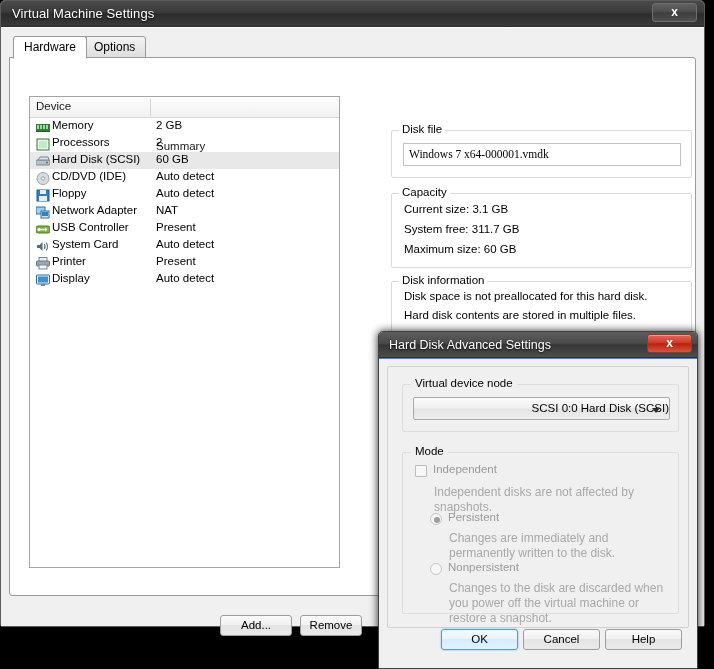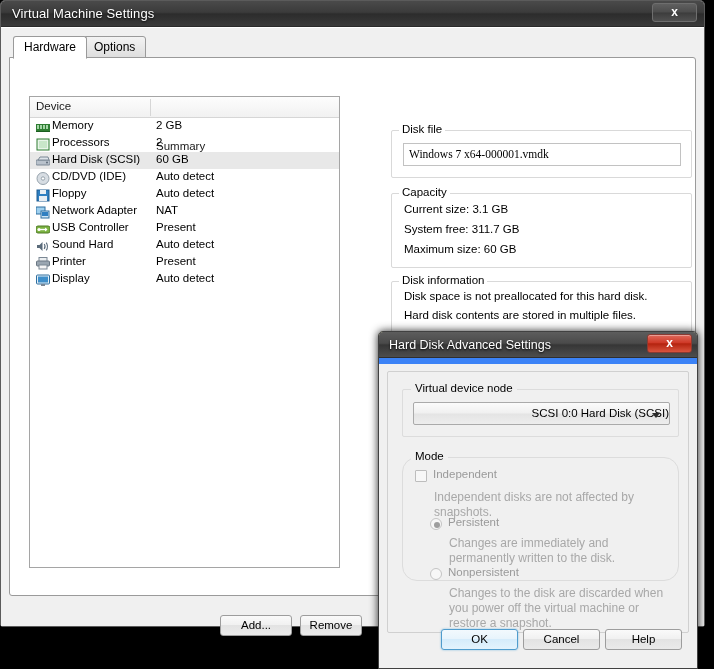--- a/index.html
+++ b/index.html
@@ -255,21 +255,21 @@
     color: #ffffff;
     font-size: 12px; font-weight: bold;
     text-align: center; line-height: 17px;
     cursor: default;
     box-shadow: inset 0 1px 0 rgba(255,255,255,0.35);
   }
   #adv-body {
     position: absolute;
     left: 0; top: 26px; right: 0; bottom: 0;
     background: #f0f0f0;
-    border-top: 6px solid #3b82f6;
+    border-top: 1px solid #3b82f6;
   }
   #adv-panel {
     position: absolute;
     left: 8px; top: 7px; right: 8px;
     height: 262px;
     background: #f0f0f0;
     border: 1px solid #d0d0d0;
     border-radius: 2px;
   }
   .group-d {
@@ -280,21 +280,21 @@
   .group-d > .gt {
     position: absolute;
     top: -8px; left: 8px;
     padding: 0 4px;
     background: #f0f0f0;
     font-size: 11.5px;
     color: #000000;
     white-space: nowrap;
   }
   #grp-node { left: 14px; top: 17px; width: 277px; height: 48px; }
-  #grp-mode { left: 14px; top: 85px; width: 277px; height: 124px; border-radius: 15px; }
+  #grp-mode { left: 14px; top: 85px; width: 277px; height: 162px; }
 
   #node-select {
     position: absolute;
     left: 10px; top: 12px;
     width: 257px; height: 23px;
     border: 1px solid #aaaaaa;
     border-radius: 2px;
     background: linear-gradient(to bottom, #fbfbfb 0%, #f0f0f0 48%, #e4e4e4 52%, #ededed 100%);
     font-size: 11.5px;
     color: #000000;
@@ -460,21 +460,21 @@
                 </svg></span>
               <span class="dev-name">USB Controller</span>
               <span class="dev-sum">Present</span>
             </div>
             <div class="dev-row">
               <span class="dev-icon"><svg width="14" height="13" viewBox="0 0 14 13" xmlns="http://www.w3.org/2000/svg">
                   <path d="M1 5 H3.5 L6.5 2 V11 L3.5 8 H1 Z" fill="#5a6b7a"></path>
                   <path d="M8.2 4 Q10 6.5 8.2 9" stroke="#5a6b7a" fill="none" stroke-width="1.1"></path>
                   <path d="M10.2 2.6 Q12.8 6.5 10.2 10.4" stroke="#5a6b7a" fill="none" stroke-width="1.1"></path>
                 </svg></span>
-              <span class="dev-name">Sound Hard</span>
+              <span class="dev-name">System Card</span>
               <span class="dev-sum">Auto detect</span>
             </div>
             <div class="dev-row">
               <span class="dev-icon"><svg width="14" height="13" viewBox="0 0 14 13" xmlns="http://www.w3.org/2000/svg">
                   <rect x="3" y="0.5" width="8" height="4" fill="#eceff1" stroke="#7a8794"></rect>
                   <rect x="0.5" y="4" width="13" height="5" rx="1" fill="#9aa6b1" stroke="#6b7783"></rect>
                   <rect x="3" y="8" width="8" height="4" fill="#f5f5f5" stroke="#7a8794"></rect>
                 </svg></span>
               <span class="dev-name">Printer</span>
               <span class="dev-sum">Present</span>

